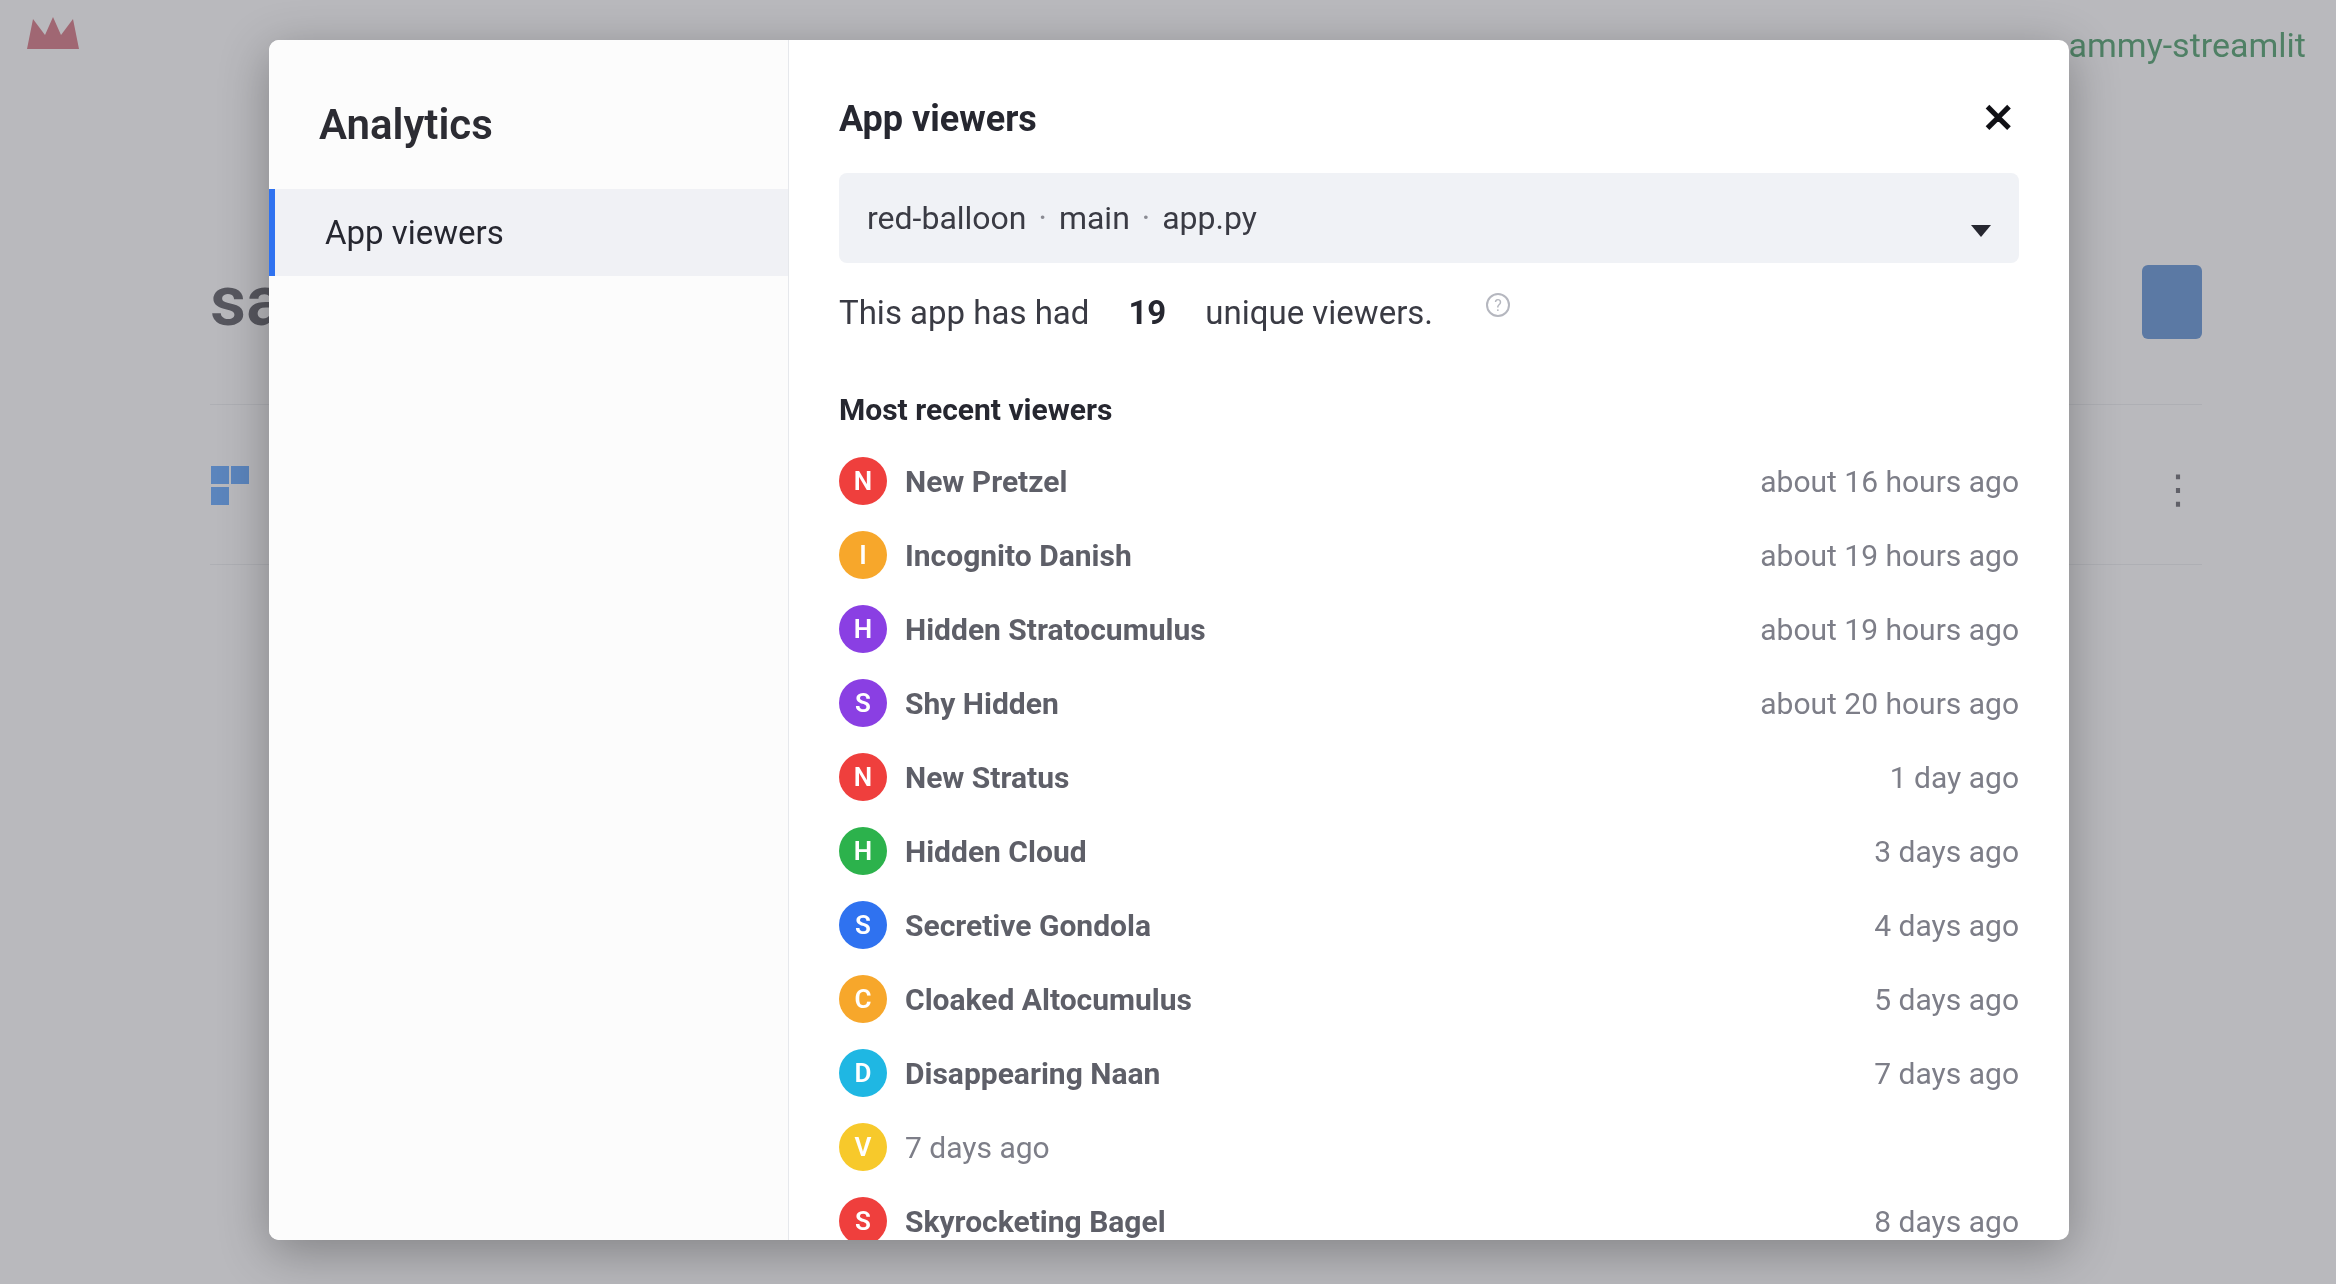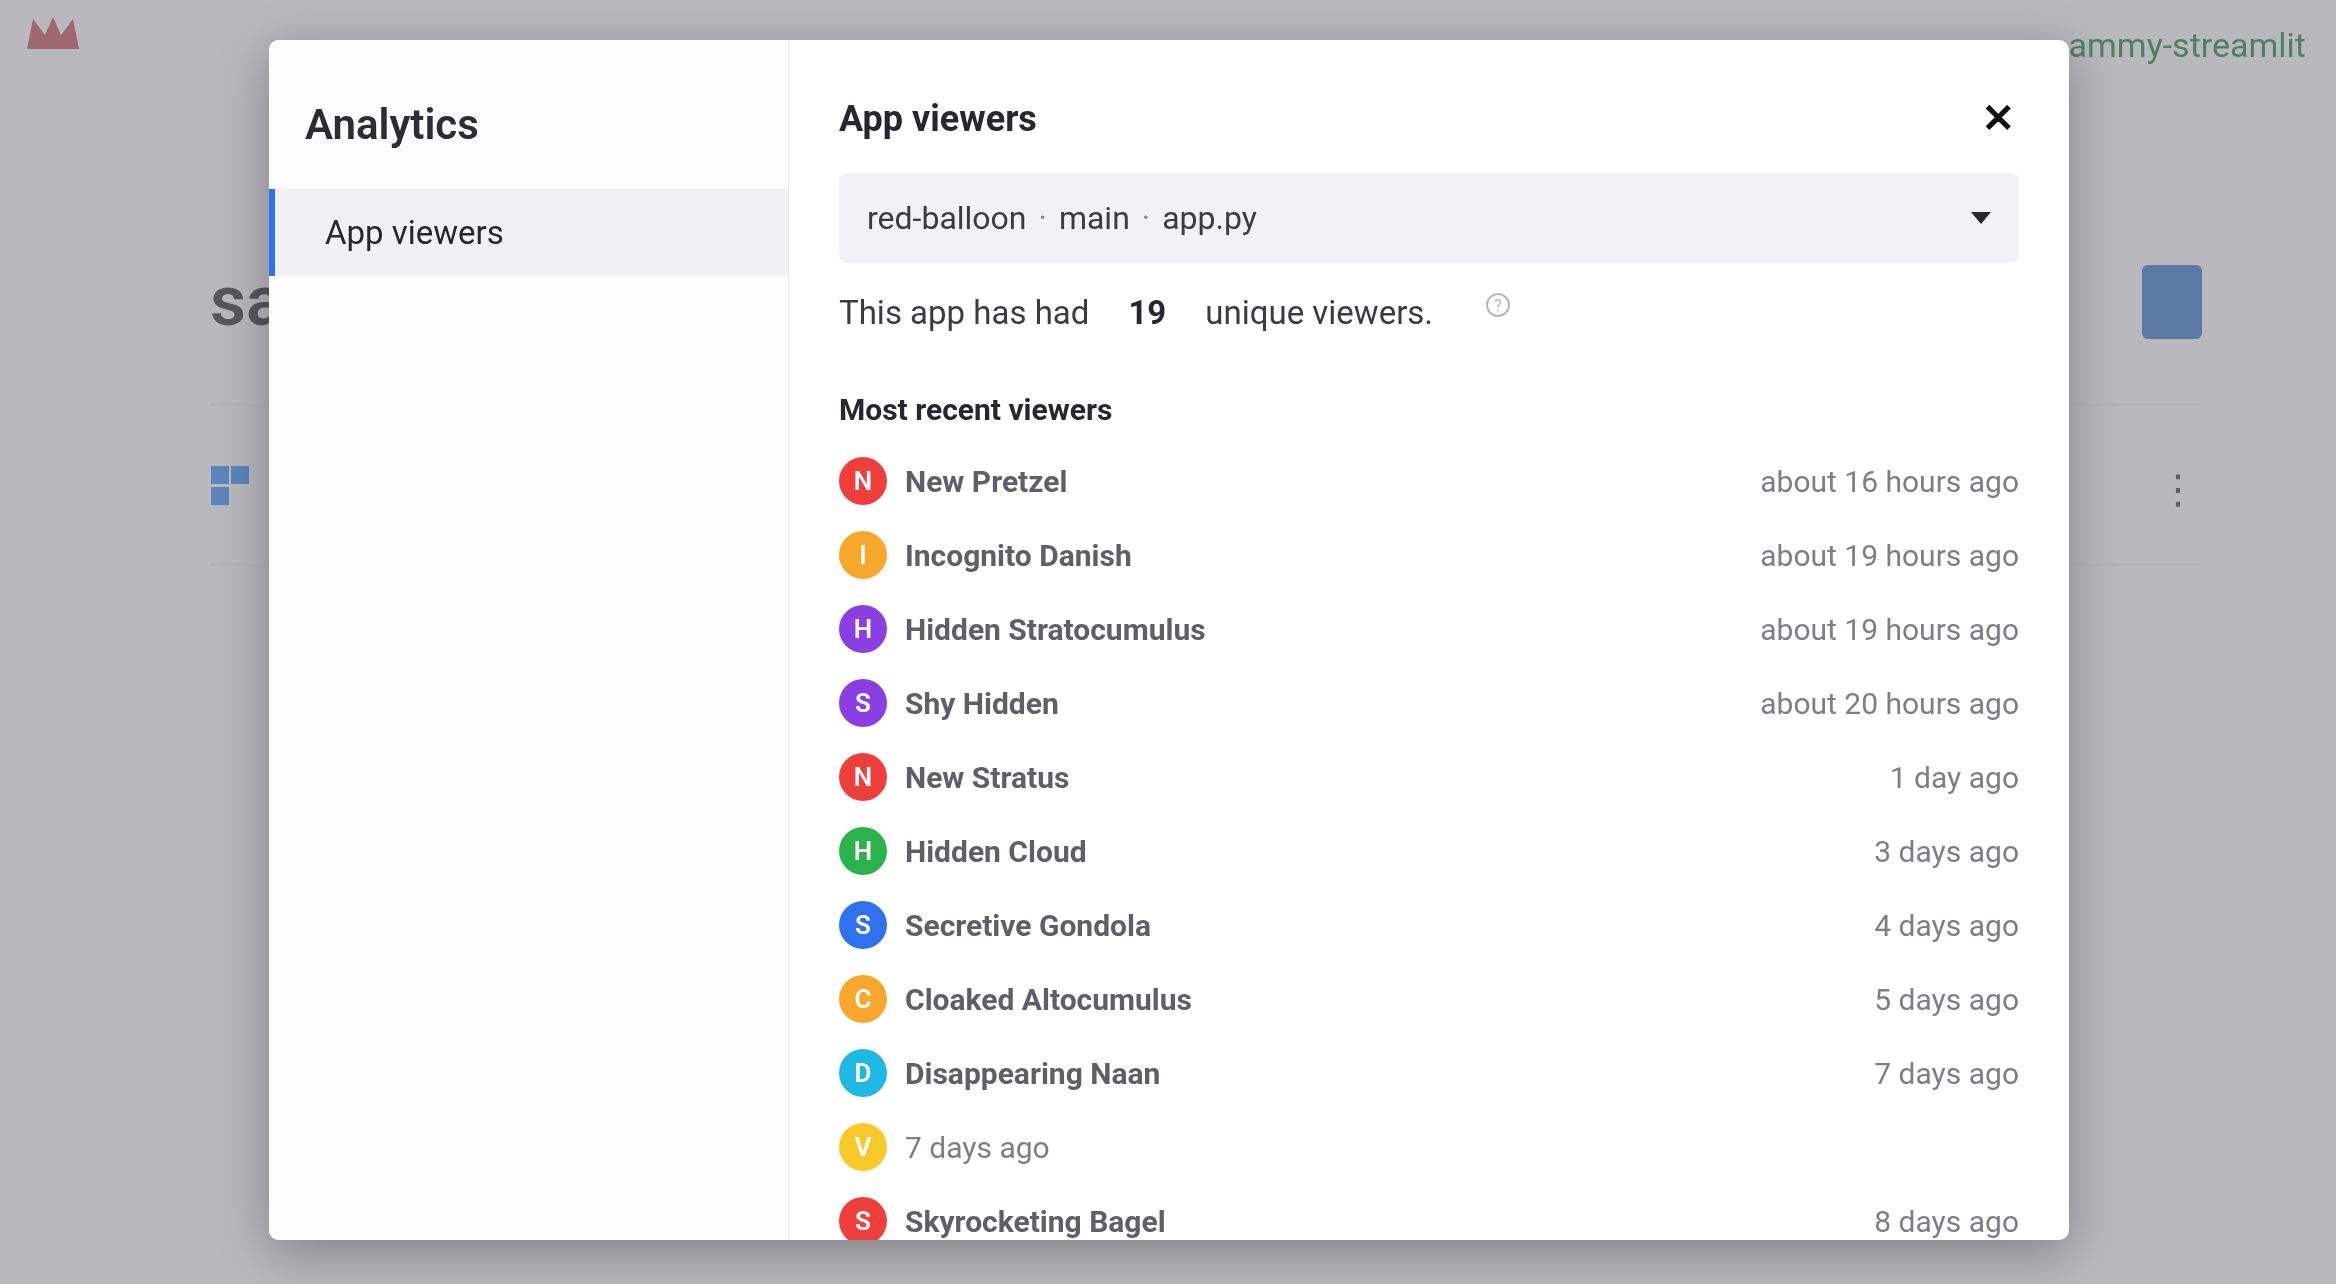--- a/index.html
+++ b/index.html
@@ -104,21 +104,21 @@
   .sidebar {
     width: 520px;
     border-right: 1px solid #e6e8ec;
     padding-top: 60px;
     background: #fcfcfc;
   }
   .sidebar-title {
     font-size: 42px;
     font-weight: 600;
     color: #2c2c33;
-    padding-left: 36px;
+    padding-left: 50px;
     margin-bottom: 40px;
   }
   .sidebar-item {
     font-size: 33px;
     color: #262730;
     padding: 24px 50px;
     background: #f0f1f5;
     border-left: 6px solid #2f72f0;
     cursor: pointer;
   }
@@ -146,21 +146,21 @@
     color: #101015;
     cursor: pointer;
     padding: 4px;
     line-height: 1;
   }
   .selector {
     background: #f0f2f6;
     border-radius: 8px;
     padding: 26px 28px;
     display: flex;
-    align-items: center;
+    align-items: flex-end;
     justify-content: space-between;
     cursor: pointer;
     margin-bottom: 30px;
   }
   .selector-text {
     font-size: 32px;
     color: #3a3b44;
   }
   .selector-text .dot { color: #8a8b93; margin: 0 12px; }
   .caret-down {

